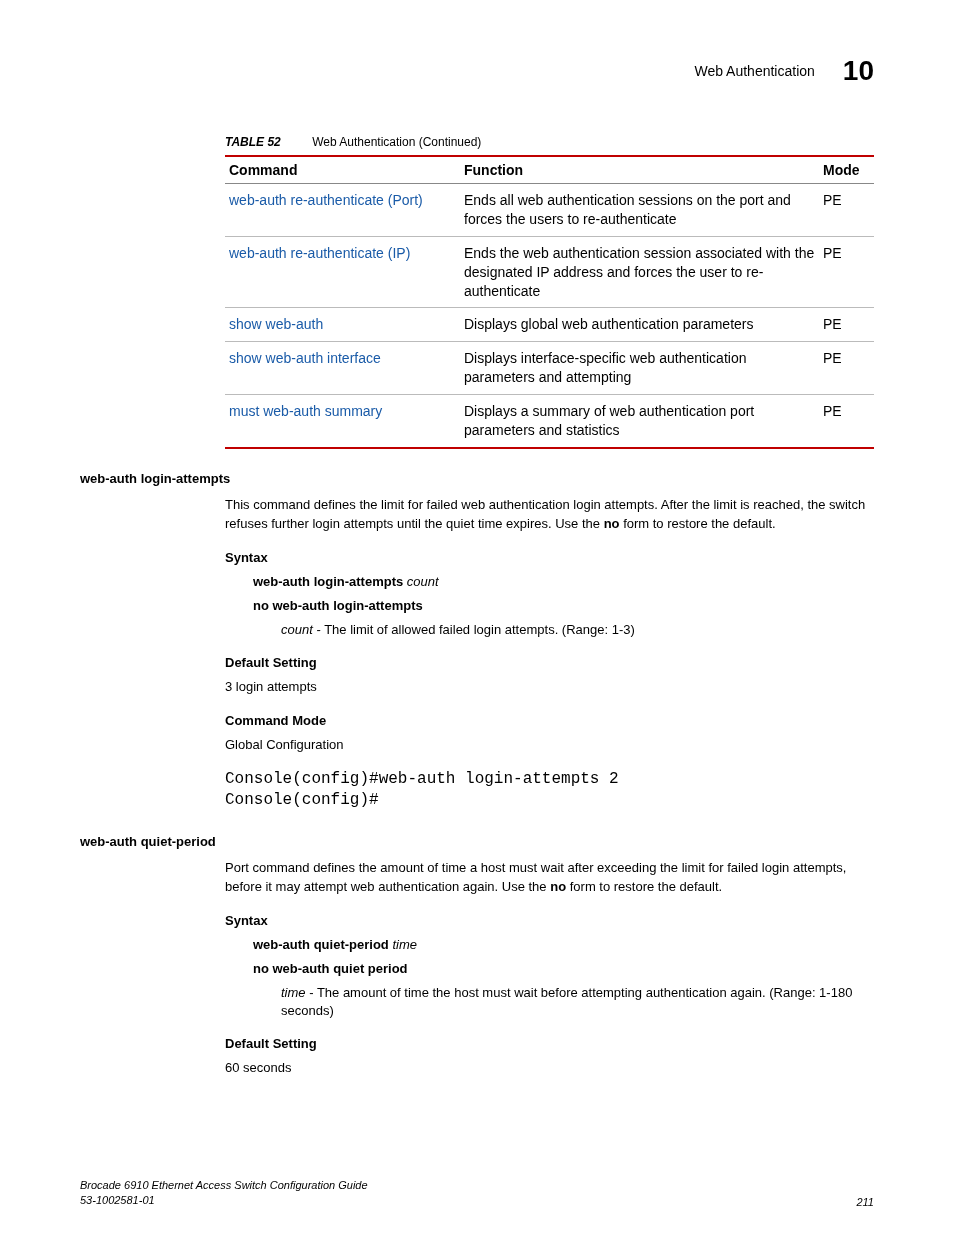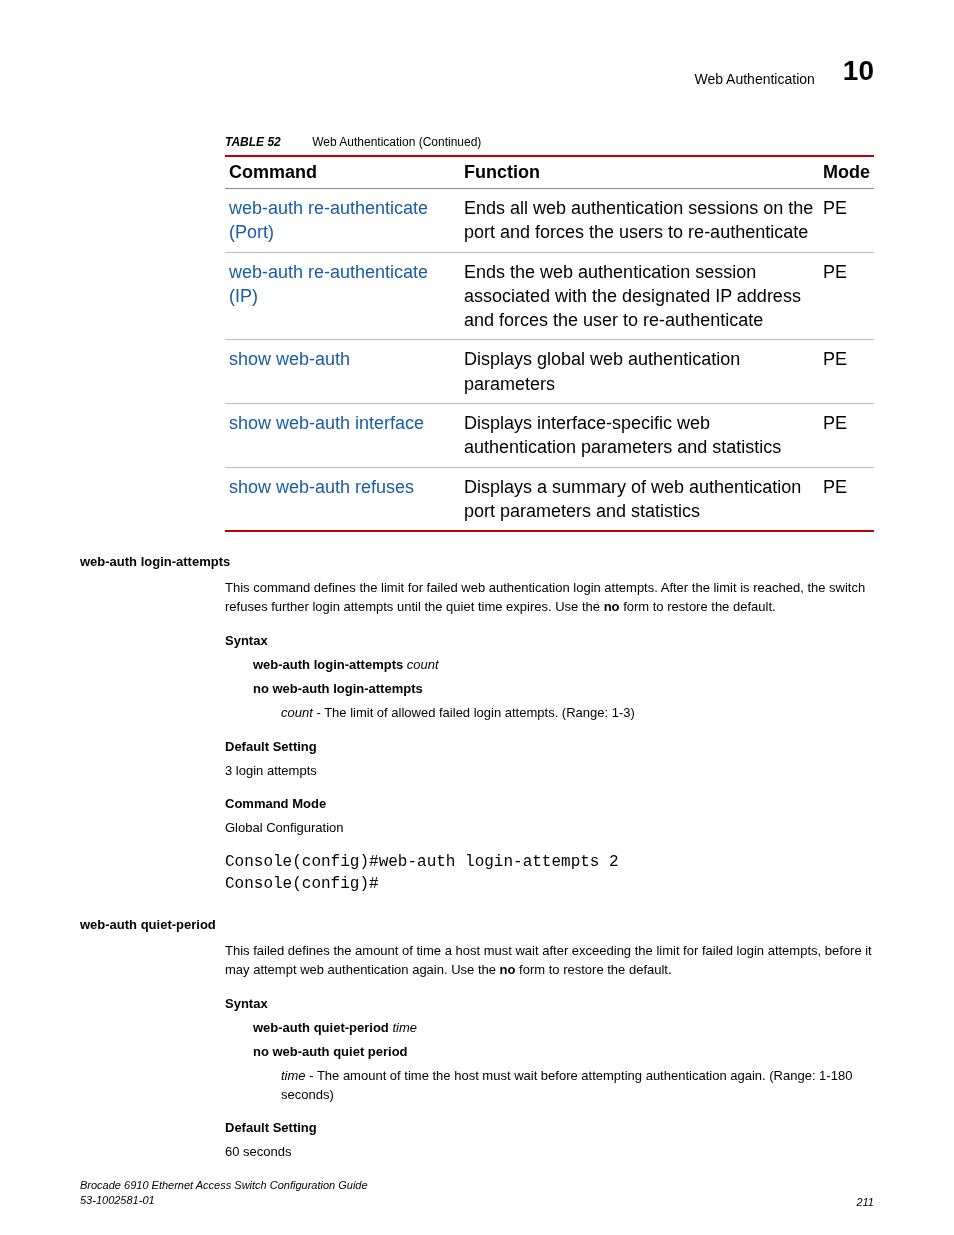--- a/index.html
+++ b/index.html
@@ -9,30 +9,30 @@
       color: #000;
       background: #fff;
       width: 954px;
       height: 1235px;
       position: relative;
       padding: 55px 80px 40px 80px;
     }
     .header-row {
       display: flex;
       justify-content: flex-end;
-      align-items: flex-end;
+      align-items: center;
       gap: 28px;
       margin-bottom: 48px;
     }
     .header-title { font-size: 14px; }
     .header-chapter { font-size: 28px; font-weight: bold; }
     .table-area { margin-left: 145px; margin-bottom: 20px; }
     .table-caption { font-size: 12px; margin-bottom: 6px; }
     .table-caption .tnum { font-weight: bold; margin-right: 28px; font-style: italic; }
-    table { width: 100%; border-collapse: collapse; font-size: 18px; }
+    table { width: 100%; border-collapse: collapse; font-size: 14px; }
     thead { border-top: 2px solid #c00000; border-bottom: 1px solid #888; }
     th { text-align: left; font-weight: bold; padding: 5px 4px; }
     tbody tr { border-bottom: 1px solid #bbb; }
     tbody tr:last-child { border-bottom: 2px solid #c00000; }
     td { padding: 7px 4px; vertical-align: top; line-height: 1.35; }
     td.cmd { color: #1a5ba8; }
     .col-cmd { width: 235px; }
     .col-func { width: auto; }
     .col-mode { width: 55px; }
     .section-name {
@@ -109,25 +109,25 @@
         <td>Ends the web authentication session associated with the designated IP address and forces the user to re-authenticate</td>
         <td>PE</td>
       </tr>
       <tr>
         <td class="cmd">show web-auth</td>
         <td>Displays global web authentication parameters</td>
         <td>PE</td>
       </tr>
       <tr>
         <td class="cmd">show web-auth interface</td>
-        <td>Displays interface-specific web authentication parameters and statistics</td>
+        <td>Displays interface-specific web authentication parameters and attempting</td>
         <td>PE</td>
       </tr>
       <tr>
-        <td class="cmd">show web-auth refuses</td>
+        <td class="cmd">must web-auth summary</td>
         <td>Displays a summary of web authentication port parameters and statistics</td>
         <td>PE</td>
       </tr>
     </tbody>
   </table>
 </div>
 
 <div class="section-name">web-auth login-attempts</div>
 <div class="body-col">
   <p class="para">
@@ -146,21 +146,21 @@
   <div class="para">3 login attempts</div>
   <div class="sub-head">Command Mode</div>
   <div class="para">Global Configuration</div>
   <pre class="code">Console(config)#web-auth login-attempts 2
 Console(config)#</pre>
 </div>
 
 <div class="section-name">web-auth quiet-period</div>
 <div class="body-col">
   <p class="para">
-    <span>This failed defines the amount of time a host must wait after exceeding the limit for failed login attempts, before it may attempt web authentication again. Use the </span><span class="inline-bold">no</span><span> form to restore the default.</span>
+    <span>Port command defines the amount of time a host must wait after exceeding the limit for failed login attempts, before it may attempt web authentication again. Use the </span><span class="inline-bold">no</span><span> form to restore the default.</span>
   </p>
   <div class="sub-head">Syntax</div>
   <div class="indent1">
     <span class="syn-bold">web-auth quiet-period</span>
     <span class="syn-italic">time</span>
   </div>
   <div class="indent1 syn-bold">no web-auth quiet period</div>
   <div class="indent2">
     <span class="syn-italic">time</span><span> - The amount of time the host must wait before attempting authentication again. (Range: 1-180 seconds)</span>
   </div>

